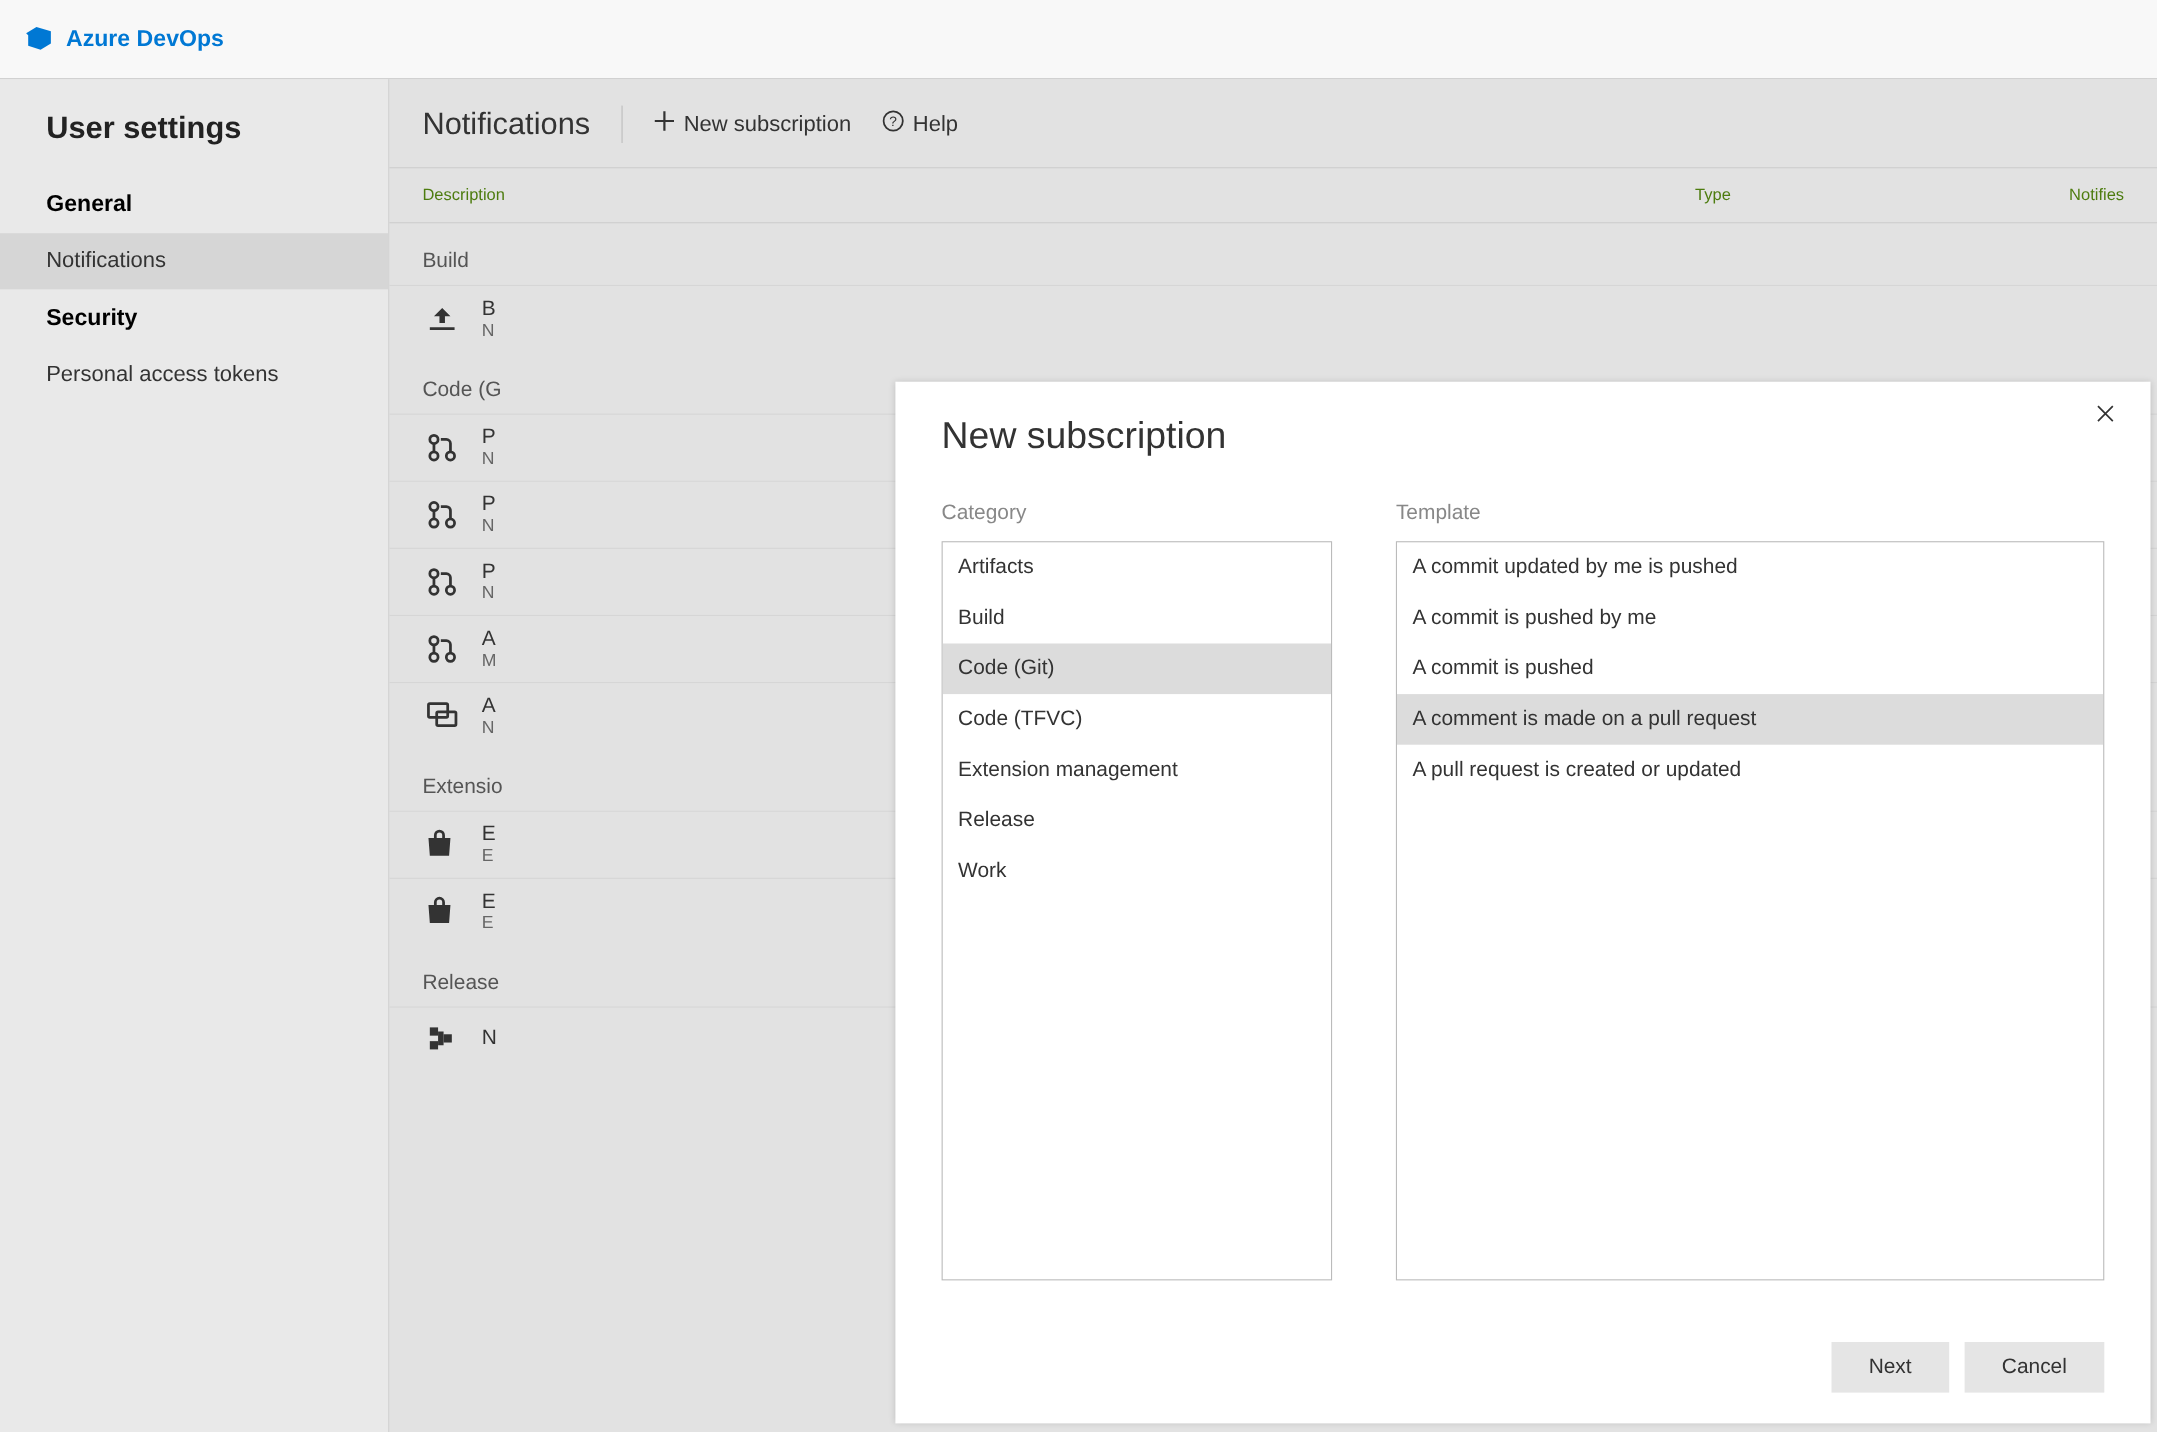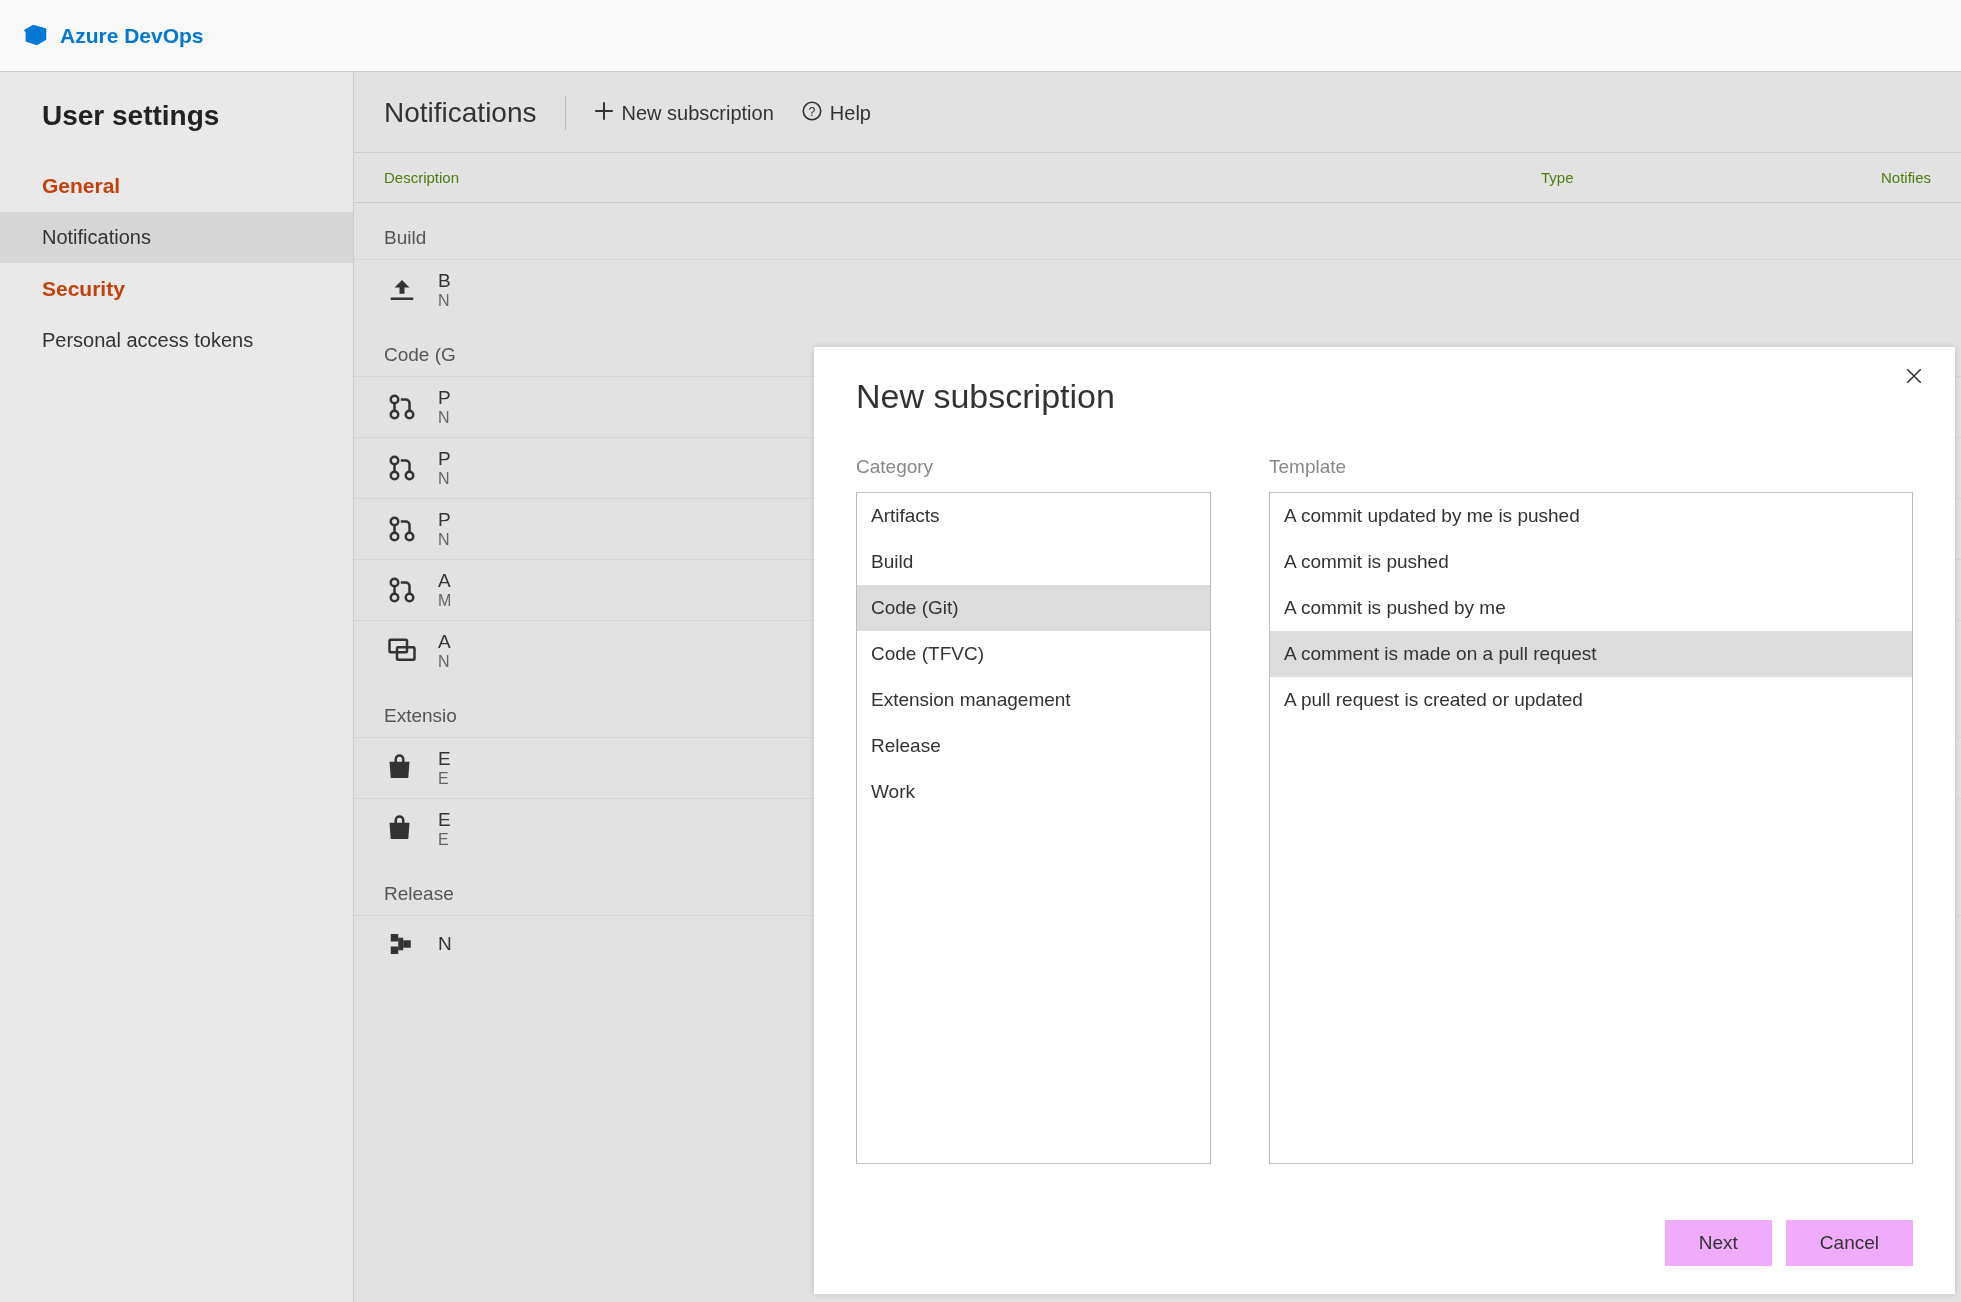--- a/index.html
+++ b/index.html
@@ -48,21 +48,21 @@
   }
   .sidebar h1 {
     font-size: 28px;
     font-weight: 600;
     color: #222;
     padding: 10px 42px 28px 42px;
   }
   .sidebar .nav-heading {
     font-size: 21px;
     font-weight: 600;
-    color: #c2410c;
+    color: #000000;
     padding: 14px 42px;
   }
   .sidebar .nav-item {
     font-size: 20px;
     color: #333;
     padding: 14px 42px;
     cursor: pointer;
   }
   .sidebar .nav-item.active {
     background: #d6d6d6;
@@ -195,21 +195,21 @@
     background: #dcdcdc;
   }
 
   .modal-footer {
     display: flex;
     justify-content: flex-end;
     gap: 14px;
     padding-top: 28px;
   }
   .btn {
-    background: #f0abfc;
+    background: #e5e5e5;
     border: none;
     padding: 12px 34px;
     font-size: 19px;
     color: #333;
     cursor: pointer;
     margin-top: 28px;
   }
 </style>
 </head>
 <body>
@@ -408,22 +408,22 @@
               <div class="item">Code (TFVC)</div>
               <div class="item">Extension management</div>
               <div class="item">Release</div>
               <div class="item">Work</div>
             </div>
         </div>
         <div class="panel template">
           <div class="panel-label">Template</div>
           <div class="panel-list" id="template-list">
               <div class="item">A commit updated by me is pushed</div>
+              <div class="item">A commit is pushed by me</div>
               <div class="item">A commit is pushed</div>
-              <div class="item">A commit is pushed by me</div>
               <div class="item selected">A comment is made on a pull request</div>
               <div class="item">A pull request is created or updated</div>
             </div>
         </div>
       </div>
 
       <div class="modal-footer">
         <button class="btn">Next</button>
         <button class="btn">Cancel</button>
       </div>

